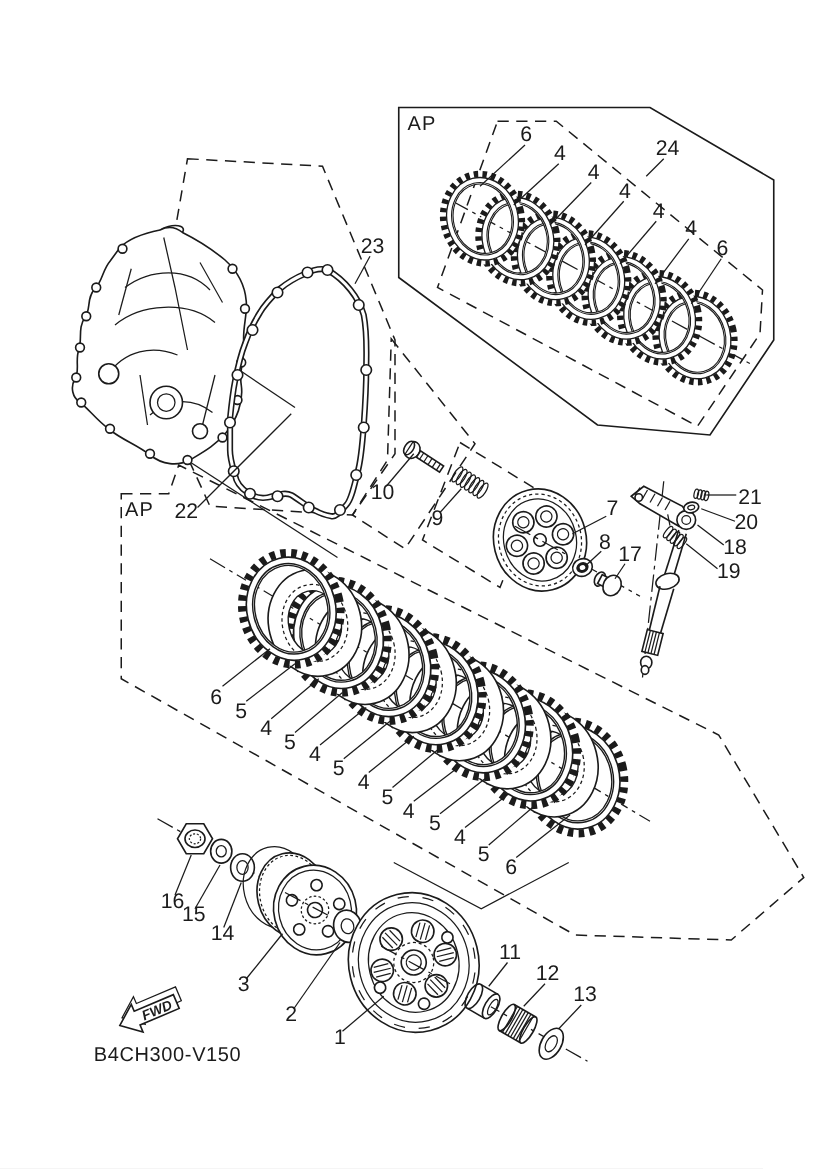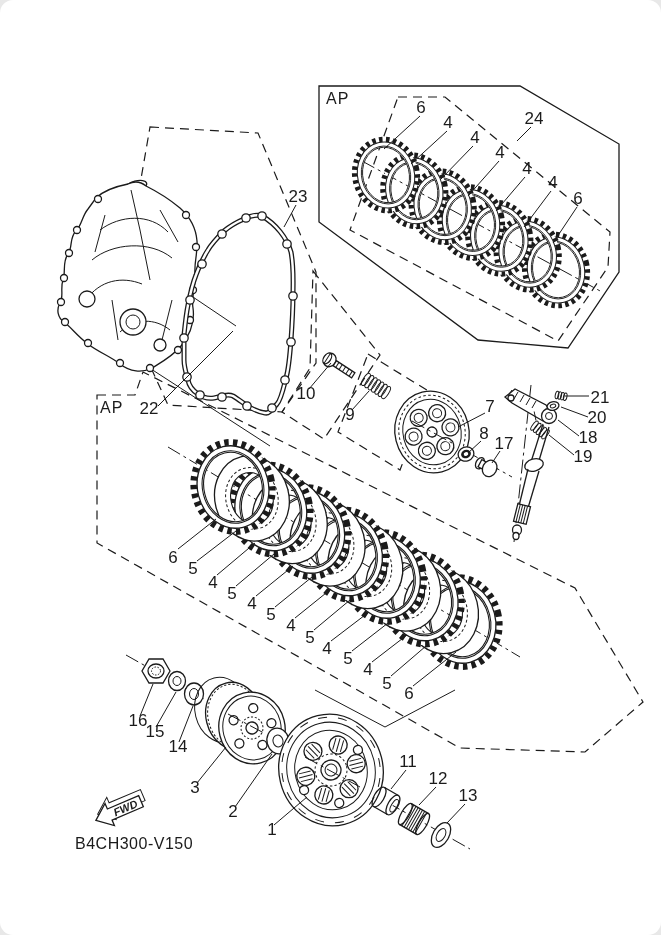--- a/index.html
+++ b/index.html
@@ -1,17 +1,17 @@
 <!DOCTYPE html>
 <html><head>
 <meta charset="utf-8">
 <style>
   html,body{margin:0;padding:0;background:#e8e8e8;}
   .stage{position:relative;width:661px;height:935px;background:#ffffff;overflow:hidden;
-         font-family:"Liberation Sans","DejaVu Sans",sans-serif;border-radius:13px;}
+         font-family:"Liberation Sans","DejaVu Sans",sans-serif;}
   svg{display:block;}
   .ink{stroke:#1b1b1b;fill:none;stroke-width:1.3;}
   .thin{stroke:#1b1b1b;fill:none;stroke-width:1;}
   .wfill{fill:#ffffff;stroke:#1b1b1b;stroke-width:1.3;}
   .dash{stroke:#1b1b1b;fill:none;stroke-width:1.2;stroke-dasharray:9 6;}
   .axis{stroke:#1b1b1b;fill:none;stroke-width:1;stroke-dasharray:14 4 3 4;}
   .callout{font-size:17px;fill:#1b1b1b;}
   .ap{font-size:16px;fill:#1b1b1b;letter-spacing:1px;}
   .code{font-size:16px;fill:#1b1b1b;letter-spacing:0.5px;}
   .fwd{font-size:11px;font-weight:bold;font-style:italic;fill:#1b1b1b;}

